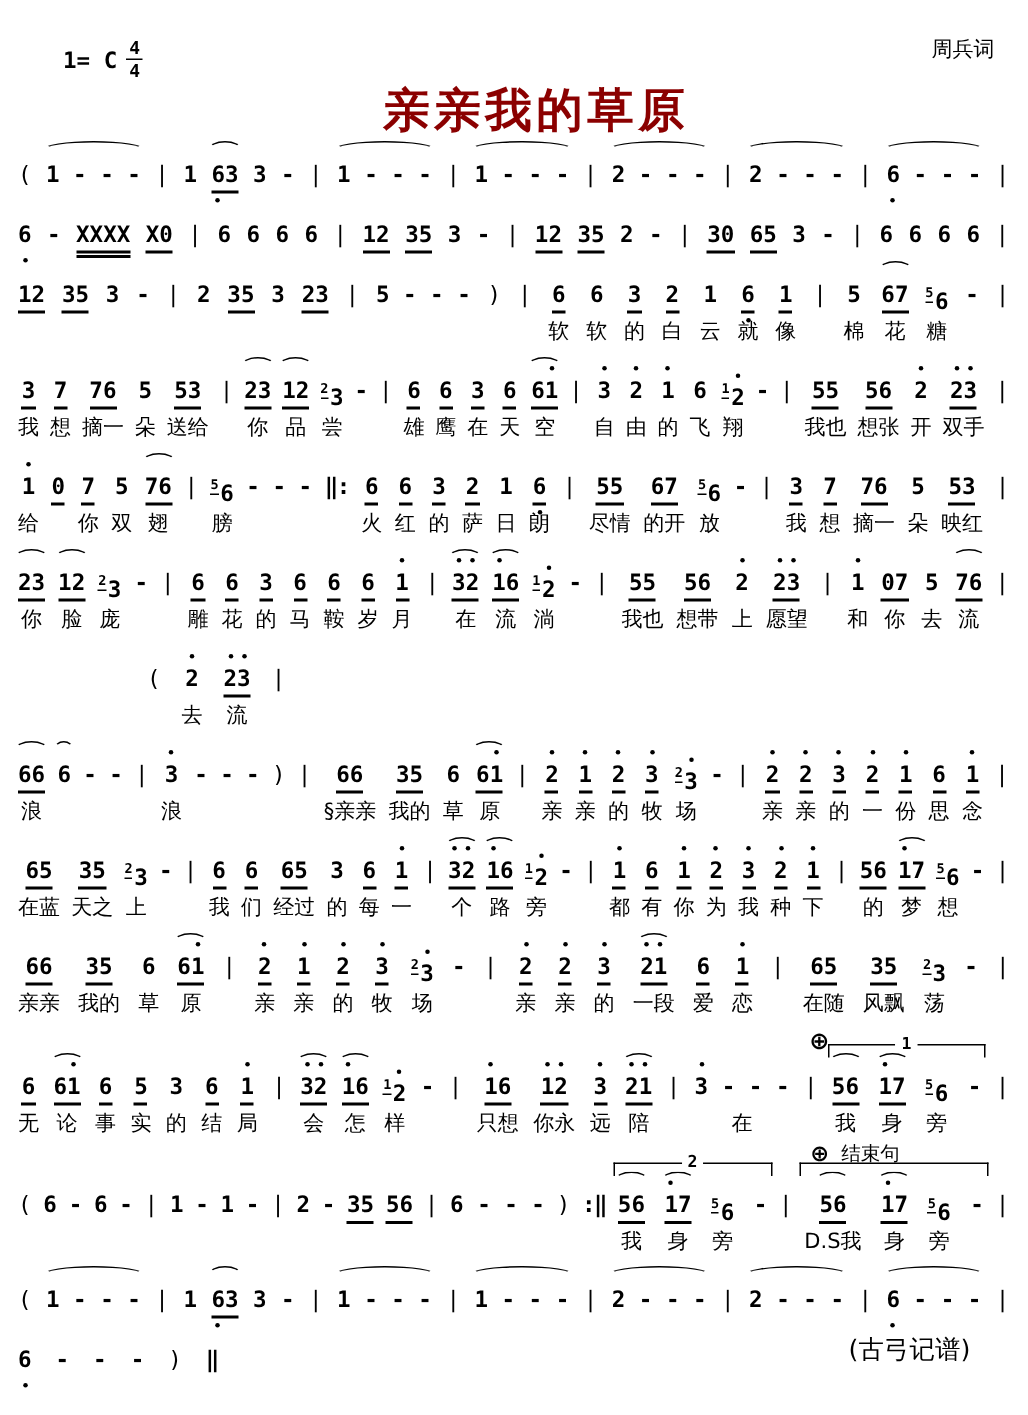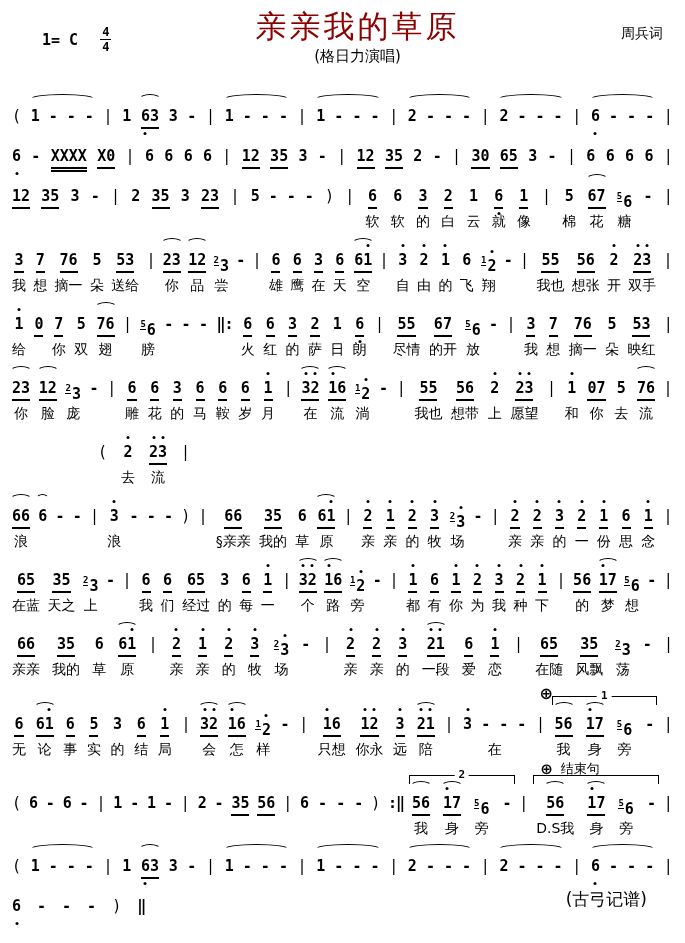--- a/index.html
+++ b/index.html
@@ -2,27 +2,27 @@
 <html><head>
 <meta charset="utf-8">
 <style>
   html,body { margin:0; padding:0; background:#fff; color:#000; }
   .page { width:685px; height:943px; margin:0 auto; background:#fff; overflow:hidden;
           font-family:"DejaVu Sans",sans-serif; box-sizing:border-box; padding:8px 12px 0 12px; }
 
   
   .header { display:grid; grid-template-columns:150px 1fr 120px; align-items:start; height:84px; }
   .keysig { padding-top:18px; padding-left:30px; font-family:"DejaVu Sans Mono",monospace;
-            font-weight:bold; font-size:15px; display:flex; gap:22px; align-items:center; }
+            font-weight:bold; font-size:15px; display:flex; gap:6px; align-items:center; }
   .frac { display:inline-flex; flex-direction:column; align-items:center; line-height:1;
           font-size:12px; }
   .frac .num { border-bottom:1.4px solid #000; padding:0 2px 1px 2px; }
   .frac .den { padding-top:1px; }
   .titleblock { text-align:center; }
-  .title { font-size:31px; font-weight:normal; color:#8b0000; letter-spacing:3px; line-height:1.2; }
+  .title { font-size:31px; font-weight:bold; color:#8b0000; letter-spacing:3px; line-height:1.2;margin-top:48px; }
   .subtitle { font-size:15px; margin-top:2px; }
   .credits { text-align:right; font-size:14px; padding-top:14px; padding-right:10px; line-height:1.7; }
 
   
   .score { }
   .line { display:flex; justify-content:space-between; align-items:flex-start;
           padding-top:13px; margin-bottom:5px; }
   .line.volta-line { padding-top:29px; margin-bottom:4px; }
   .line.indent { justify-content:flex-start; gap:14px; margin-left:86px; }
   .line.left { justify-content:flex-start; gap:16px; }
@@ -72,21 +72,20 @@
   <div class="header">
     <div class="keysig">
       <span>1= C</span>
       <span class="frac">
         <span class="num">4</span>
         <span class="den">4</span>
       </span>
     </div>
     <div class="titleblock">
       <div class="title" style="color: rgb(139, 0, 0);">亲亲我的草原</div>
-      <div class="subtitle">(格日力演唱)</div>
     </div>
     <div class="credits">
       <div>周兵词</div>
     </div>
   </div>
 
   <div class="score" id="score">
       <div class="line">
         <span class="cell paren">
           <span class="note"><span class="txt">(</span></span>

